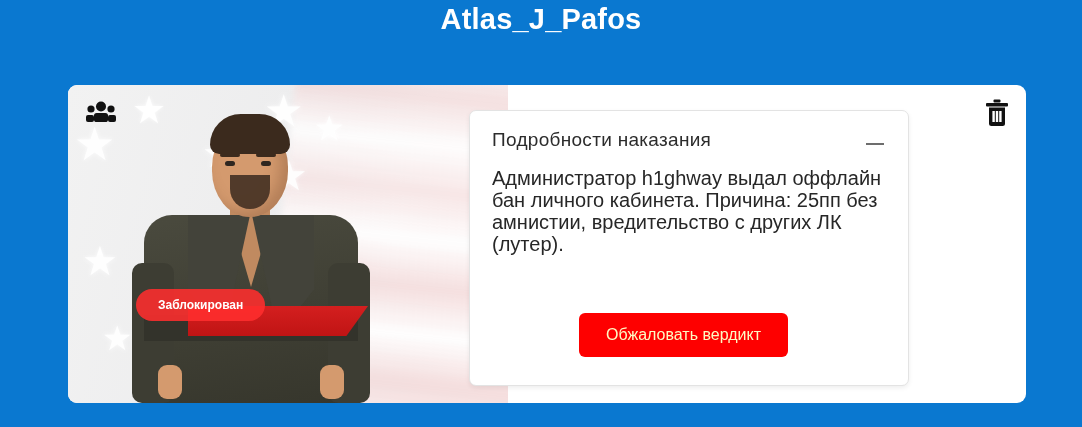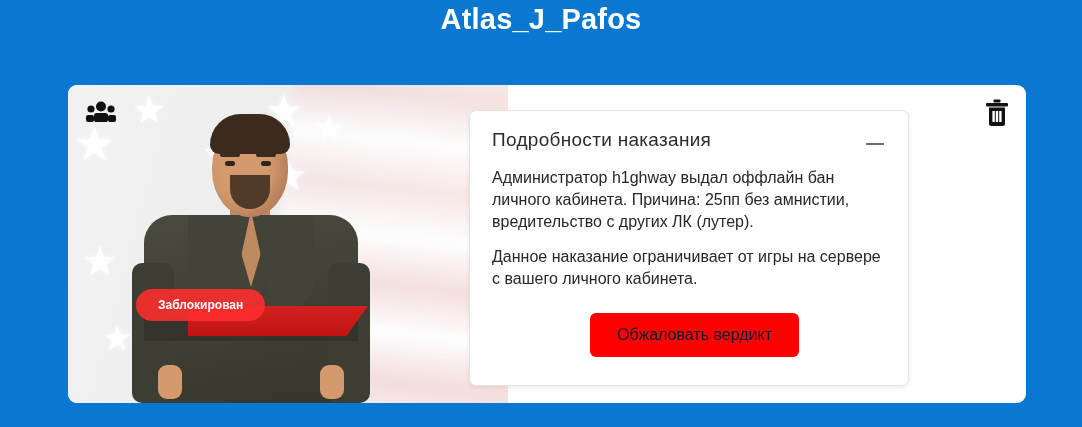--- a/index.html
+++ b/index.html
@@ -242,32 +242,32 @@
     margin-top: 4px;
   }
   .collapse-btn::before {
     content: "";
     position: absolute;
     left: 2px; top: 10px;
     width: 18px; height: 2px;
     background: #6d6d6d;
   }
   .detail-para {
-    font-size: 16px;
+    font-size: 20px;
     line-height: 22px;
     color: #272727;
     margin-top: 12px;
   }
   .detail-para + .detail-para { margin-top: 13px; }
 
   .appeal-btn {
     position: absolute;
-    left: 120px; bottom: 28px;
+    left: 109px; bottom: 28px;
     background: #fe0000;
-    color: #0f172a;
+    color: #fef9c3;
     border: none;
     border-radius: 6px;
     font-size: 16px;
     font-family: "Liberation Sans", sans-serif;
     padding: 13px 27px;
     cursor: pointer;
     white-space: nowrap;
   }
 </style>
 </head>
@@ -343,18 +343,17 @@
   </div>
 
   <div class="detail-panel">
     <div class="detail-head">
       <div class="detail-title">Подробности наказания</div>
       <div class="collapse-btn"></div>
     </div>
 
     <div class="detail-para">Администратор h1ghway выдал оффлайн бан личного кабинета. Причина: 25пп без амнистии, вредительство с других ЛК (лутер).</div>
 
-    <div class="detail-para">Данное наказание ограничивает от игры на сервере с вашего личного кабинета.</div>
 
     <button class="appeal-btn">Обжаловать вердикт</button>
   </div>
 
 </div>
 
 </body></html>

